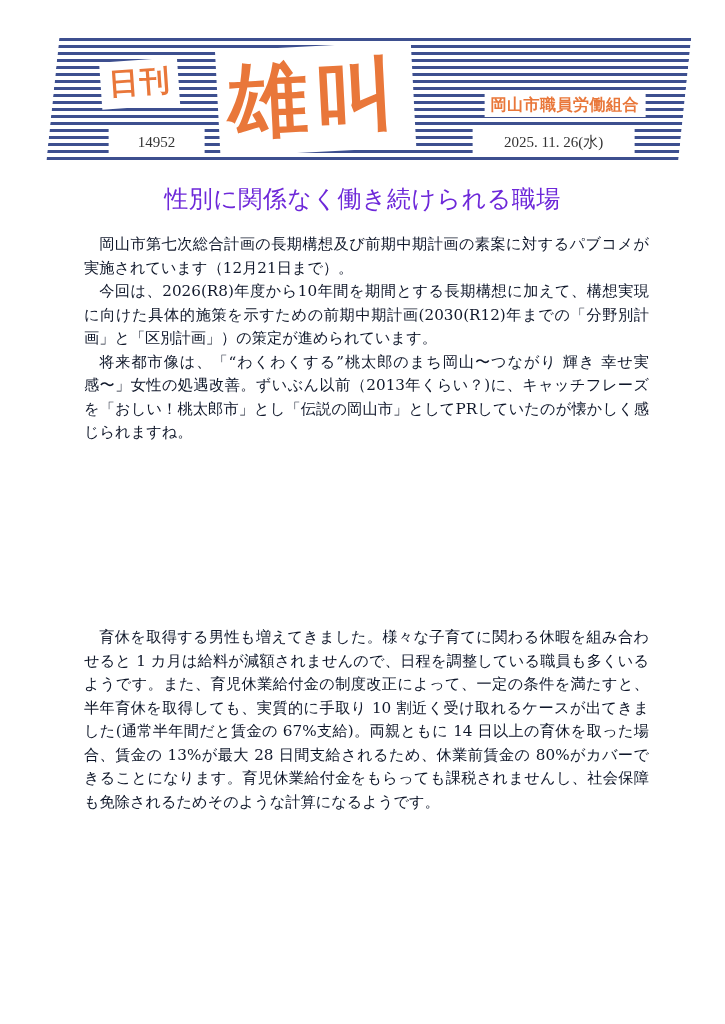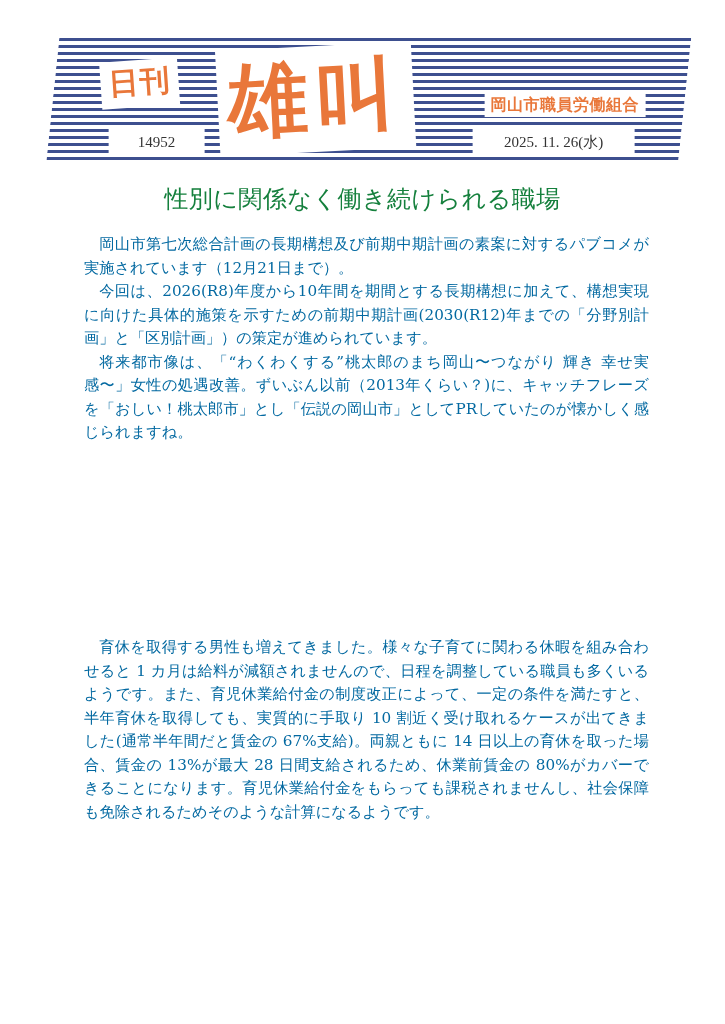--- a/index.html
+++ b/index.html
@@ -25,28 +25,28 @@
   .union { position: absolute; left: 432px; top: 56px; background: #fff; padding: 1px 6px; }
   .union span { font-family: "DejaVu Sans", sans-serif; font-weight: bold; font-size: 16px;
                 color: #e9773a; letter-spacing: 0.5px; }
 
   .issue { position: absolute; left: 56px; top: 90px; width: 96px; height: 28px; background: #fff;
            font-family: "Liberation Serif", serif; font-size: 15px; line-height: 28px; text-align: center; color: #333; }
   .date { position: absolute; left: 420px; top: 90px; width: 162px; height: 28px; background: #fff;
           font-family: "Liberation Serif", serif; font-size: 15px; line-height: 28px; text-align: center; color: #333; }
 
   .headline { position: absolute; left: 0; right: 0; top: 183px; text-align: center;
-              font-family: Liberation Sans, sans-serif; font-size: 24px; color: #15803d; letter-spacing: 0.5px; }
+              font-family: Liberation Sans, sans-serif; font-size: 24px; color: #6d28d9; letter-spacing: 0.5px; }
 
   .article { position: absolute; left: 84px; width: 565px; font-size: 15.2px; line-height: 23.5px;
-             text-align: justify; color: #0369a1; }
+             text-align: justify; color: #0f172a; }
   .article p { margin: 0; text-indent: 1em; }
   .sec1 { top: 233px; }
   .sec2 { top: 446px; }
-  .sec3 { top: 626px; margin-top: 10px; }
+  .sec3 { top: 626px; }
 </style>
 </head>
 <body>
 
 <div class="masthead">
   <div class="stripes"></div>
   <div class="mast-inner">
     <div class="logo-small">
       <span>日刊</span>
     </div>

